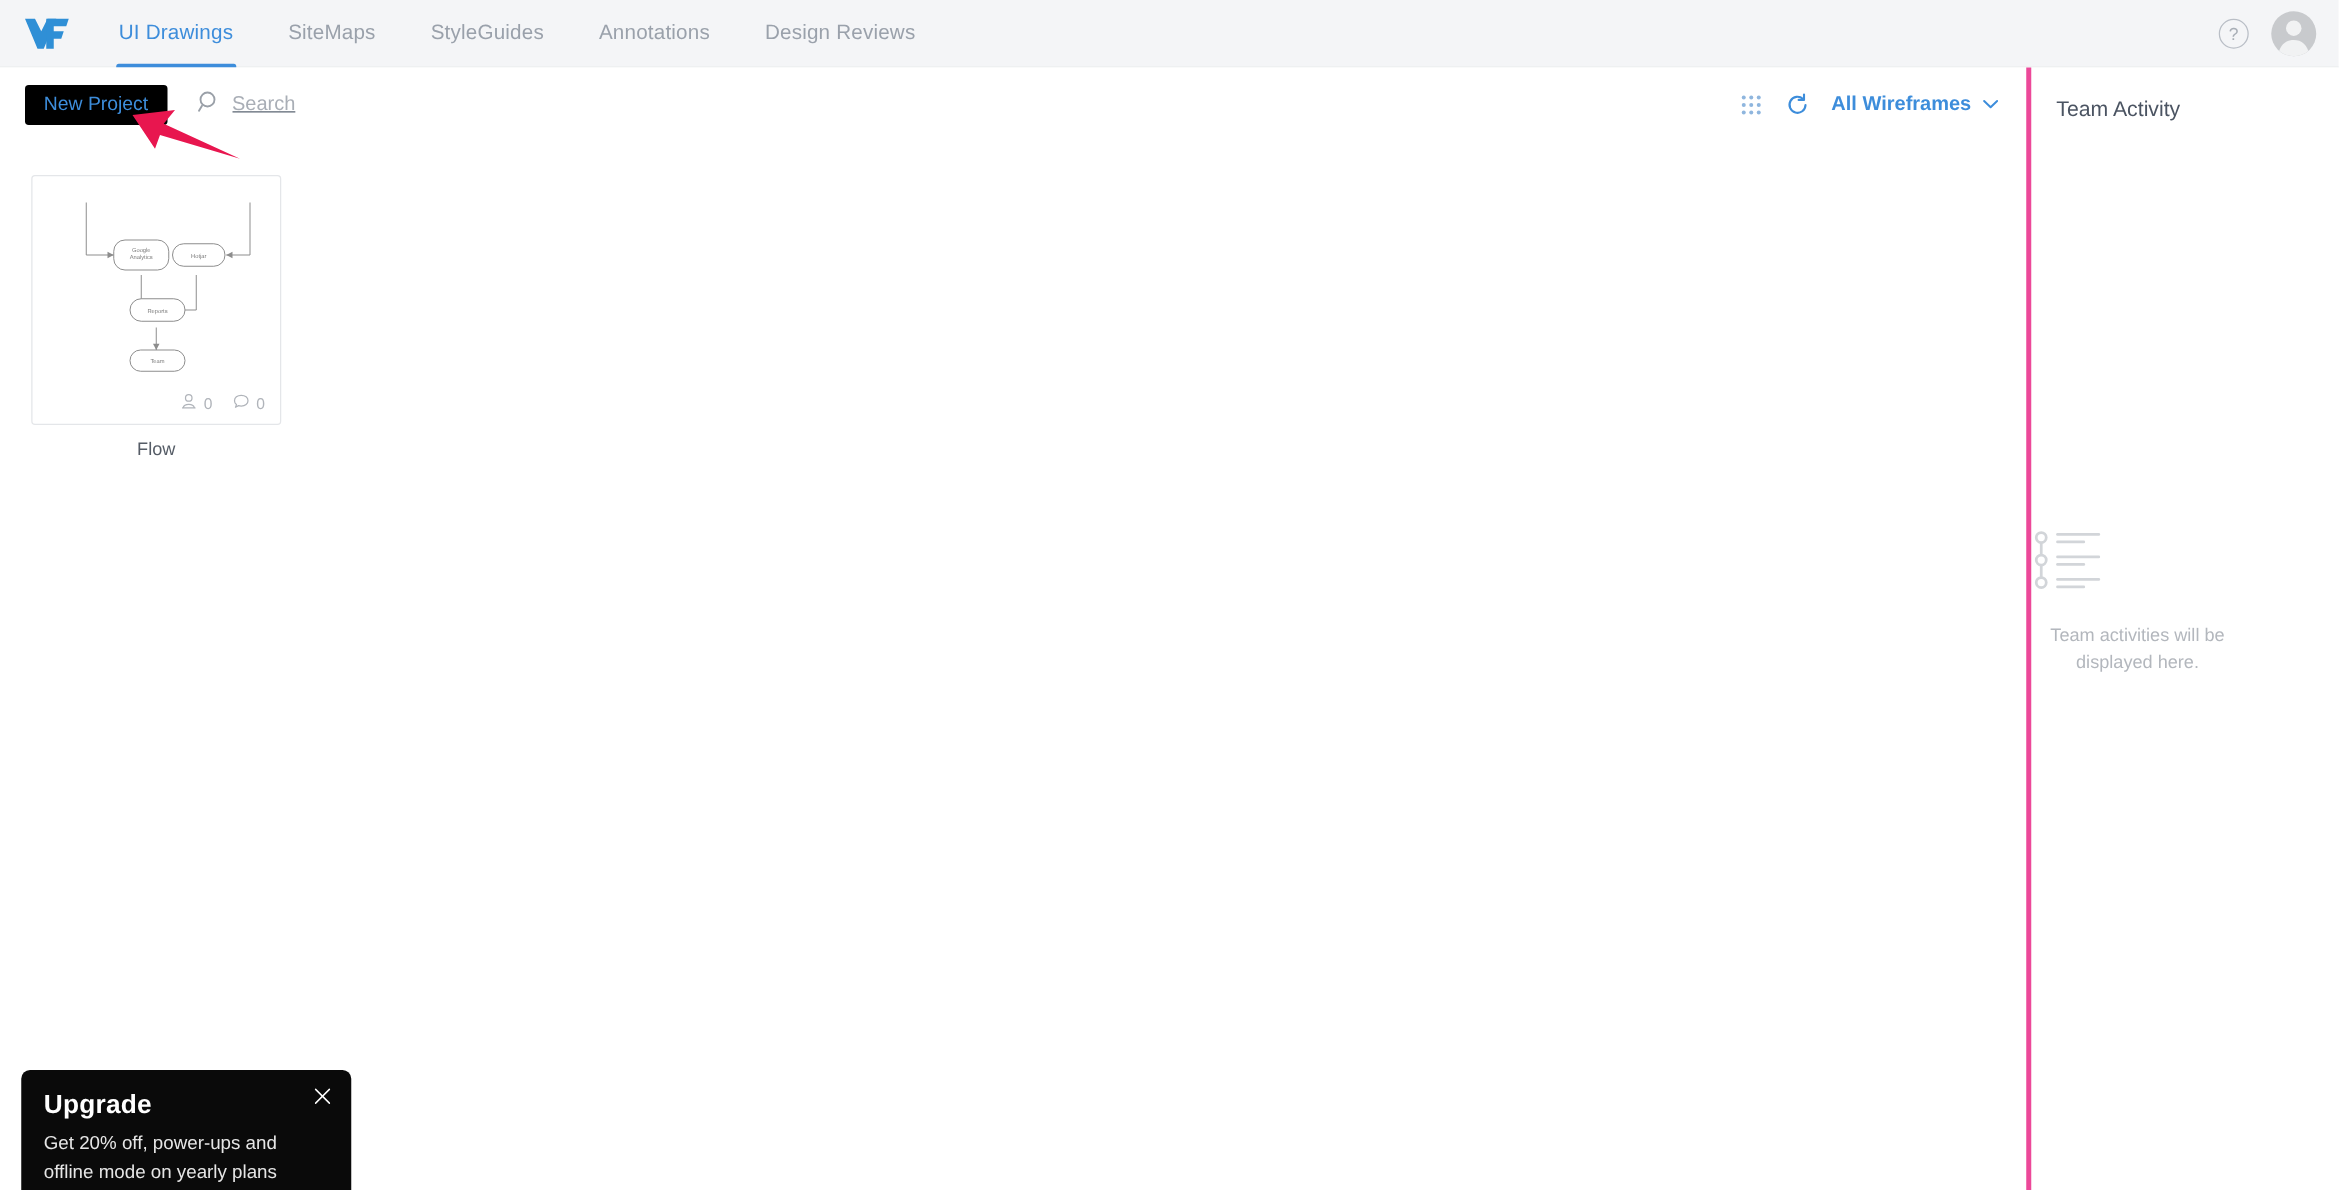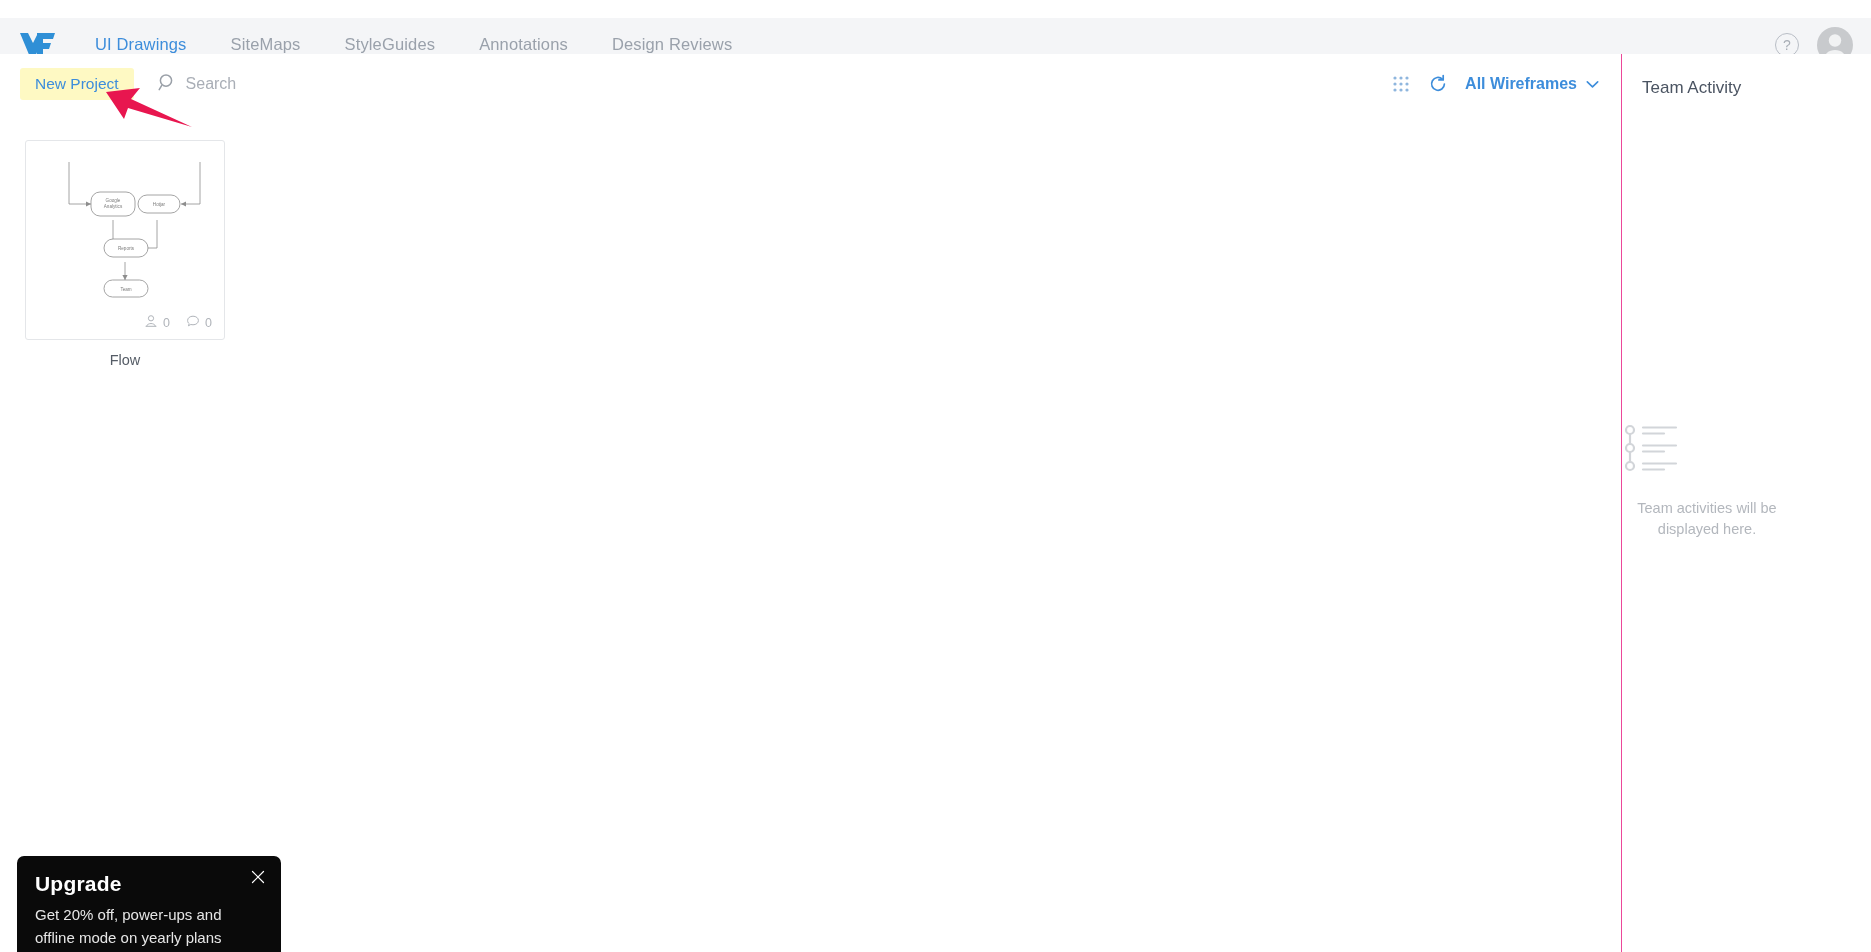--- a/index.html
+++ b/index.html
@@ -17,21 +17,21 @@
   .app {
     position: relative;
     width: 1871px;
     height: 952px;
     background: #ffffff;
   }
 
   
   .topnav {
     position: absolute;
-    top: 18px; left: 0;
+    top: 0; left: 0;
     width: 1871px;
     height: 54px;
     background: #f4f5f7;
     display: flex;
     align-items: center;
     border-bottom: 1px solid #eceef0;
   }
   .logo {
     width: 40px;
     height: 34px;
@@ -106,21 +106,21 @@
     width: 1621px;
     height: 60px;
     display: flex;
     align-items: center;
     background: #ffffff;
   }
   .new-project-btn {
     margin-left: 20px;
     height: 32px;
     padding: 0 15px;
-    background: #fef9c3;
+    background: #000000;
     color: #3d8ddb;
     border: none;
     border-radius: 3px;
     font-size: 15.5px;
     font-family: "Liberation Sans", sans-serif;
     cursor: pointer;
     display: flex;
     align-items: center;
   }
   .search-wrap {
@@ -131,20 +131,21 @@
     cursor: text;
   }
   .search-input {
     border: none;
     outline: none;
     font-size: 16px;
     color: #5a6472;
     font-family: "Liberation Sans", sans-serif;
     width: 220px;
     background: transparent;
+    text-decoration: underline;
   }
   .search-input::placeholder { color: #a9aeb6; }
 
   .toolbar-right {
     margin-left: auto;
     display: flex;
     align-items: center;
     gap: 17px;
     padding-right: 22px;
   }
@@ -217,21 +218,21 @@
     text-align: right;
   }
 
   
   .sidebar {
     position: absolute;
     top: 54px; right: 0;
     width: 250px;
     height: 898px;
     background: #ffffff;
-    border-left: 1px solid #ec4899;
+    border-left: 4px solid #ec4899;
     padding-top: 24px;
   }
   .sidebar-title {
     font-size: 17px;
     color: #4b5462;
     padding-left: 20px;
   }
   .sidebar-empty {
     position: absolute;
     top: 370px; left: 0; right: 0;

